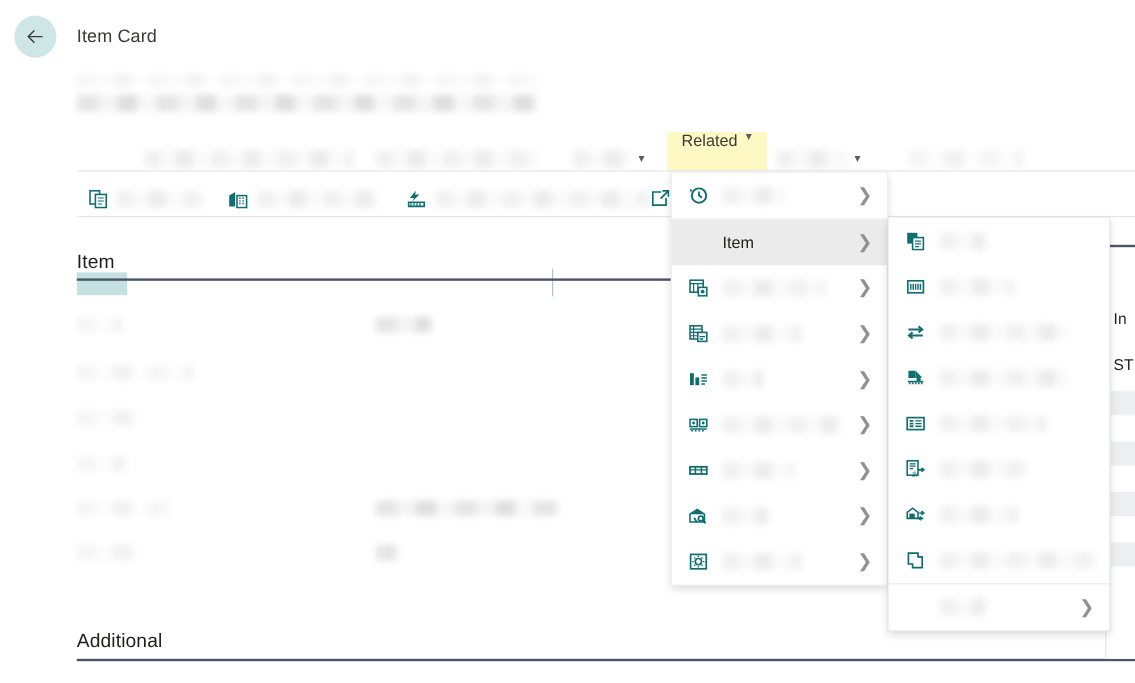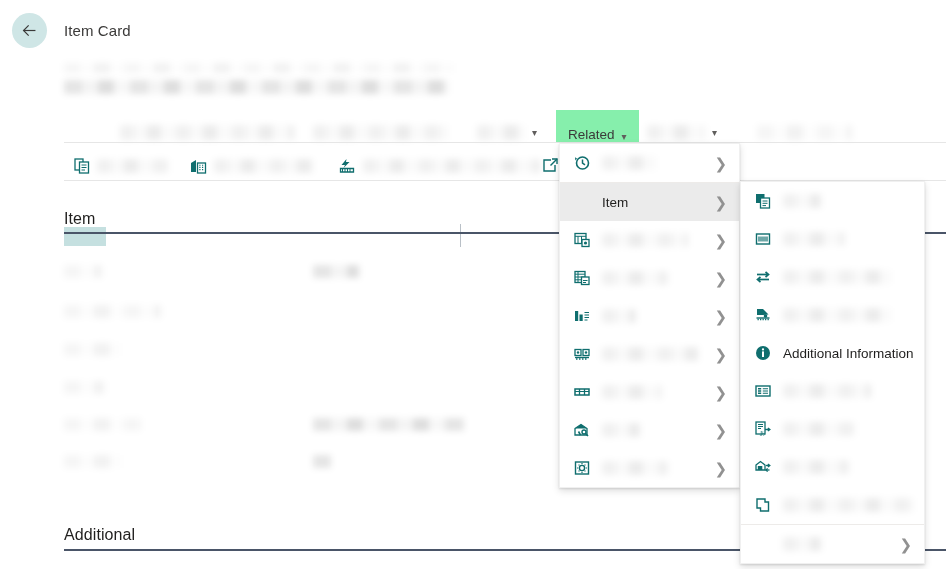--- a/index.html
+++ b/index.html
@@ -74,22 +74,22 @@
     background: #c5e0e0;
   }
   .chev-small { margin-left: 7px; color: #605e5c; font-size: 10px; line-height: 1; }
   .ribbon-sep {
     position: absolute; left: 460px; top: 114px; width: 1px; height: 23px;
     background: #b9c0c7;
   }
   .related-tab {
     position: absolute; left: 556px; top: 110px;
     height: 32px; padding: 0 12px 0 12px;
-    background: #86efac;
-    display: flex; align-items: flex-end;
+    background: #fef9c3;
+    display: flex; align-items: flex-start;
     font-size: 13.5px; color: #3b3a39; cursor: pointer;
   }
 
   
   .actions-row { position: absolute; left: 0; top: 147px; width: 946px; height: 33px; }
   .actions-underline {
     position: absolute; left: 64px; top: 180px; width: 882px; height: 1px;
     background: #e6e6e6;
   }
   .action-btn {
@@ -267,20 +267,29 @@
   <div class="field-row" style="left:64px;top:452px;">
     <span class="blur lite" style="width:58px;"></span>
   </div>
   <div class="field-row" style="left:313px;top:452px;">
     <span class="blur dark" style="width:18px;"></span>
   </div>
 
   <div class="section-title" style="left:64px;top:526px;">Additional</div>
   <div class="section-rule" style="left:64px;top:549px;width:882px;"></div>
 
+  <div class="right-card">
+    <div class="rc-rule"></div>
+    <div class="rc-label" style="top:60px;">In</div>
+    <div class="rc-label" style="top:98px;">ST</div>
+    <div class="rc-field" style="top:128px;"></div>
+    <div class="rc-field" style="top:170px;"></div>
+    <div class="rc-field" style="top:212px;"></div>
+    <div class="rc-field" style="top:254px;"></div>
+  </div>
 
   <div class="menu menu-1">
 
     <div class="menu-item">
       <span class="ico">
         <svg width="16" height="16" viewBox="0 0 16 16">
           <circle cx="8.5" cy="8" r="6" fill="none" stroke="#0f6e6e" stroke-width="1.6"></circle>
           <path d="M8.5 4.5V8l2.5 1.8" stroke="#0f6e6e" stroke-width="1.5" fill="none"></path>
           <path d="M3 3.5 L1 2.2 L1.4 5.4z" fill="#0f6e6e"></path>
         </svg>
@@ -428,30 +437,20 @@
           <path d="M2 2h6v6H2z" fill="#0f6e6e"></path>
           <path d="M8 2 L13.5 7.5 L8 8z" fill="#0f6e6e"></path>
           <circle cx="10.5" cy="9" r="1.8" fill="#0f6e6e"></circle>
           <path d="M1.5 11h13" stroke="#0f6e6e" stroke-width="1.4"></path>
           <path d="M2.5 12.5h1.3M5 12.5h1.3M7.5 12.5h1.3M10 12.5h1.3M12.5 12.5h1.3" stroke="#0f6e6e" stroke-width="1.3"></path>
         </svg>
       </span>
       <span class="blur" style="width:108px;"></span>
     </div>
 
-    <div class="menu-item">
-      <span class="ico">
-        <svg width="16" height="16" viewBox="0 0 16 16">
-          <circle cx="8" cy="8" r="7" fill="#0f6e6e"></circle>
-          <circle cx="8" cy="4.4" r="1.15" fill="#fff"></circle>
-          <rect x="7" y="6.4" width="2" height="5.6" fill="#fff"></rect>
-        </svg>
-      </span>
-      <span class="mi-label">Additional Information</span>
-    </div>
 
     <div class="menu-item">
       <span class="ico">
         <svg width="16" height="16" viewBox="0 0 16 16">
           <rect x="1" y="3" width="14" height="10" fill="none" stroke="#0f6e6e" stroke-width="1.4"></rect>
           <path d="M3 5.8h3.2M3 8h3.2M3 10.2h3.2" stroke="#0f6e6e" stroke-width="1.5"></path>
           <path d="M7.8 5.8h5.2M7.8 8h5.2M7.8 10.2h5.2" stroke="#0f6e6e" stroke-width="1.1"></path>
         </svg>
       </span>
       <span class="blur" style="width:88px;"></span>

